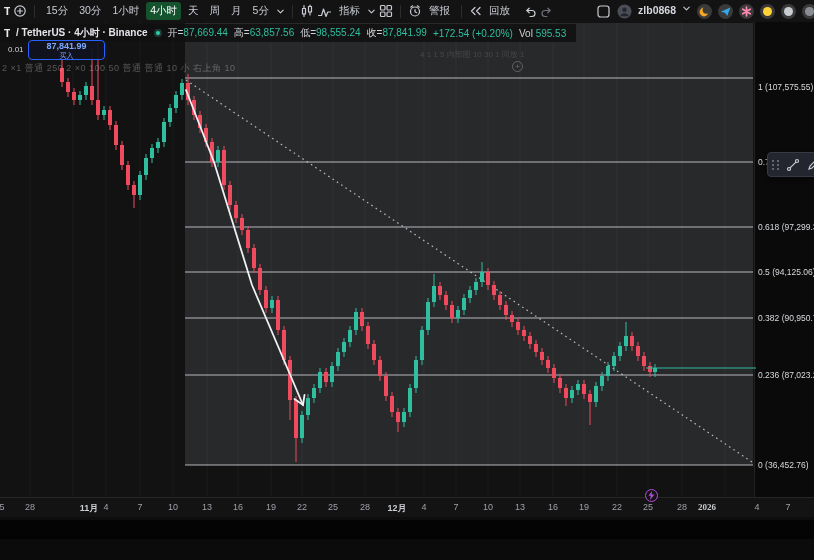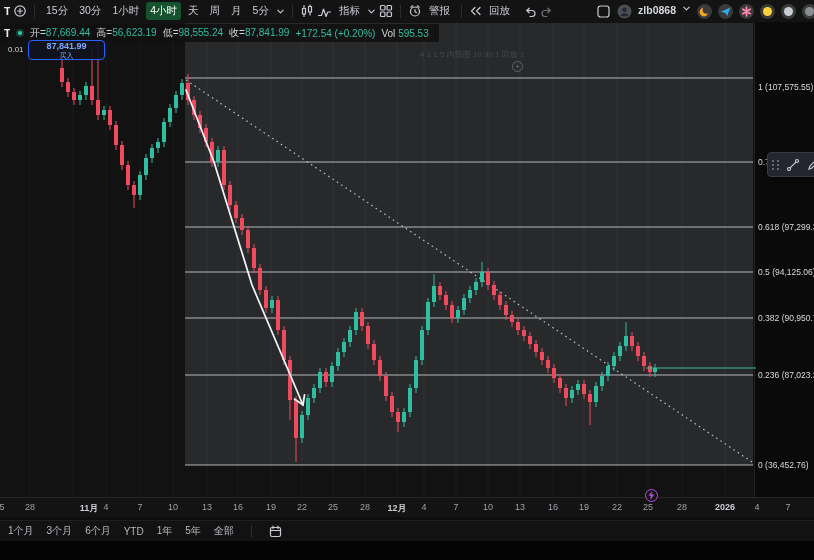--- a/index.html
+++ b/index.html
@@ -426,35 +426,37 @@
         <rect x="648" y="344" width="4" height="6" fill="#ef4a5e"></rect>
         <line x1="655" y1="342" x2="655" y2="355" stroke="#2fbfa0" stroke-width="1"></line>
         <rect x="653" y="346" width="4" height="4" fill="#2fbfa0"></rect>
         <polyline points="186,68 214,140 252,263 303,383" fill="none" stroke="#eef0f4" stroke-width="1.8" stroke-linejoin="round" stroke-linecap="round"></polyline>
         <path d="M294.5,377 L303,383 L304.5,373" fill="none" stroke="#eef0f4" stroke-width="1.8" stroke-linecap="round"></path>
         <line x1="646" y1="346" x2="756" y2="346" stroke="#2fbfa0" stroke-width="1"></line>
       </svg>
 
     <div class="legend">
       <span class="symbol-frag">T</span>
+      <span class="lg-symbol">/ TetherUS · 4小时 · Binance</span>
       <span class="status-dot"></span>
       <span><span class="lg-label">开=</span><span class="lg-val">87,669.44</span></span>
-      <span><span class="lg-label">高=</span><span class="lg-val">56,623.19</span></span>
+      <span><span class="lg-label">高=</span><span class="lg-val">63,857.56</span></span>
       <span><span class="lg-label">低=</span><span class="lg-val">98,555.24</span></span>
       <span><span class="lg-label">收=</span><span class="lg-val">87,841.99</span></span>
       <span class="lg-val">+172.54 (+0.20%)</span>
       <span><span class="lg-label">Vol</span> <span class="lg-val">595.53</span></span>
     </div>
 
     <span class="qty">0.01</span>
     <div class="trade-box">
       <span class="trade-price">87,841.99</span>
       <span class="trade-buy">买入</span>
     </div>
 
+    <div class="wm1">2 ×1 普通 250 2 ×0 100 50 普通 普通 10 小 右上角 10</div>
     <div class="wm2">4 1 1 5 内部图 10 30 1 回放 1</div>
     <div class="wm-plus">+</div>
 
     <div id="fib-labels">
         <div class="fib-label" style="top: 60px;">1 (107,575.55)</div>
         <div class="fib-label" style="top: 134.5px;">0.7</div>
         <div class="fib-label" style="top: 199.5px;">0.618 (97,299.37)</div>
         <div class="fib-label" style="top: 244.5px;">0.5 (94,125.06)</div>
         <div class="fib-label" style="top: 290.5px;">0.382 (90,950.74)</div>
         <div class="fib-label" style="top: 347.5px;">0.236 (87,023.20)</div>
@@ -501,43 +503,27 @@
       <span class="tick major" style="left: 397px;">12月</span>
       <span class="tick" style="left: 424px;">4</span>
       <span class="tick" style="left: 456px;">7</span>
       <span class="tick" style="left: 488px;">10</span>
       <span class="tick" style="left: 520px;">13</span>
       <span class="tick" style="left: 553px;">16</span>
       <span class="tick" style="left: 584px;">19</span>
       <span class="tick" style="left: 617px;">22</span>
       <span class="tick" style="left: 648px;">25</span>
       <span class="tick" style="left: 682px;">28</span>
-      <span class="tick major" style="left: 725px;">2026</span>
+      <span class="tick major" style="left: 707px; font-family: Liberation Serif, serif;">2026</span>
       <span class="tick" style="left: 757px;">4</span>
       <span class="tick" style="left: 788px;">7</span>
     </div>
 
   <div class="gapbar"></div>
 
-  <div class="bottombar">
-    <span>1个月</span>
-    <span>3个月</span>
-    <span>6个月</span>
-    <span>YTD</span>
-    <span>1年</span>
-    <span>5年</span>
-    <span>全部</span>
-    <span class="vsep"></span>
-    <span class="icon">
-      <svg class="ic" width="13" height="13" viewBox="0 0 13 13">
-          <rect x="1.5" y="2.5" width="10" height="9" rx="1.5"></rect>
-          <path d="M4 1v2.5M9 1v2.5M1.5 5.5h10"></path>
-        </svg>
-    </span>
-  </div>
 
   <div class="bottom-black"></div>
 
   <div class="event-icon">
     <svg width="7" height="9" viewBox="0 0 7 9">
         <polygon points="4,0 0.5,4.8 2.8,4.8 2,9 6.5,3.5 3.6,3.5" fill="#b14ddb"></polygon>
       </svg>
   </div>
 </div>
 

